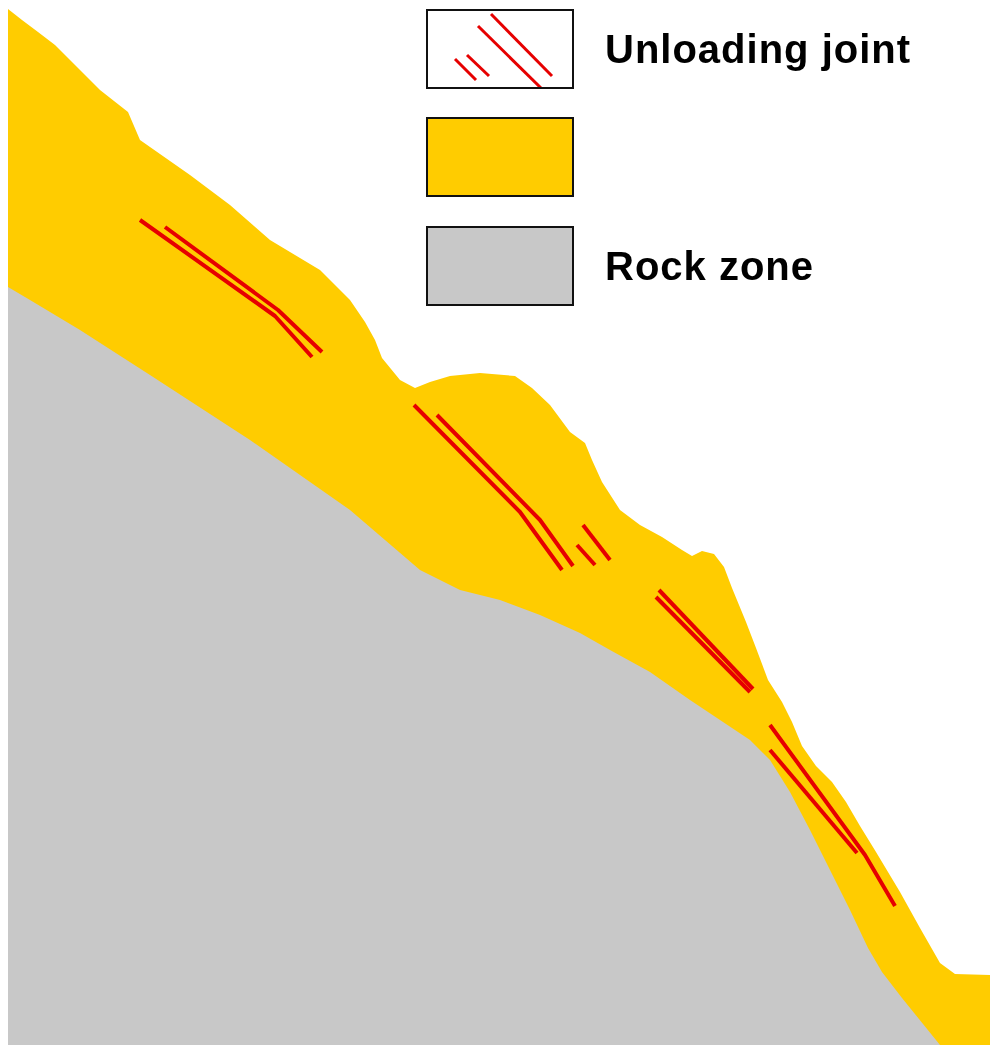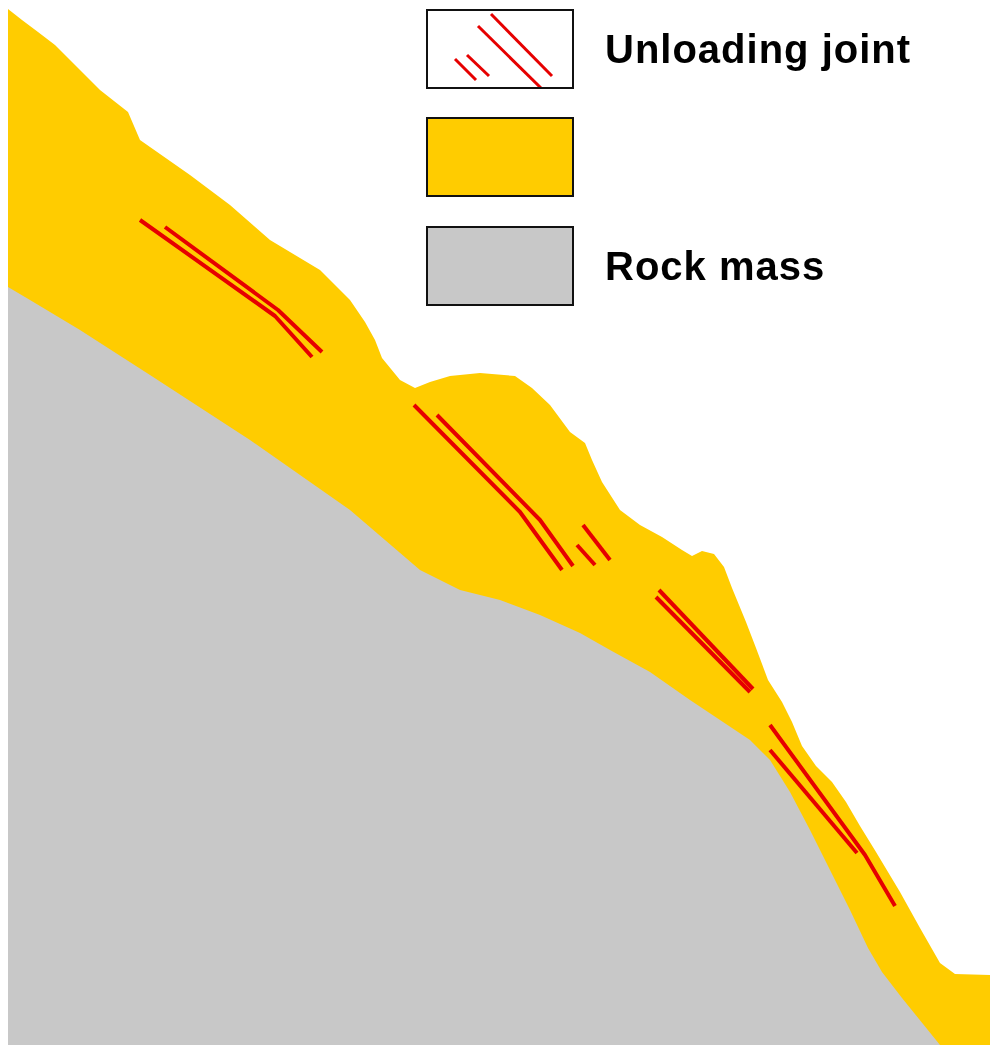--- a/index.html
+++ b/index.html
@@ -48,14 +48,14 @@
   </div>
   <span class="legend-label">Unloading joint</span>
 </div>
 
 <div class="legend-item" style="top:117px;">
   <div class="legend-swatch" style="background:#ffcc00;"></div>
 </div>
 
 <div class="legend-item" style="top:226px;">
   <div class="legend-swatch" style="background:#c8c8c8;"></div>
-  <span class="legend-label">Rock mass</span>
+  <span class="legend-label">Rock zone</span>
 </div>
 
 </body></html>

